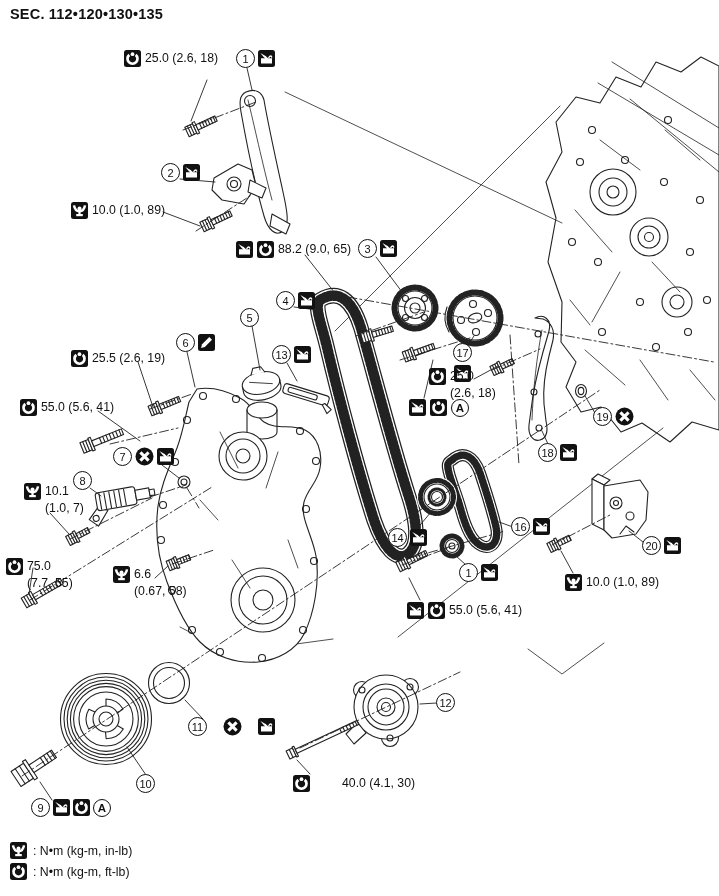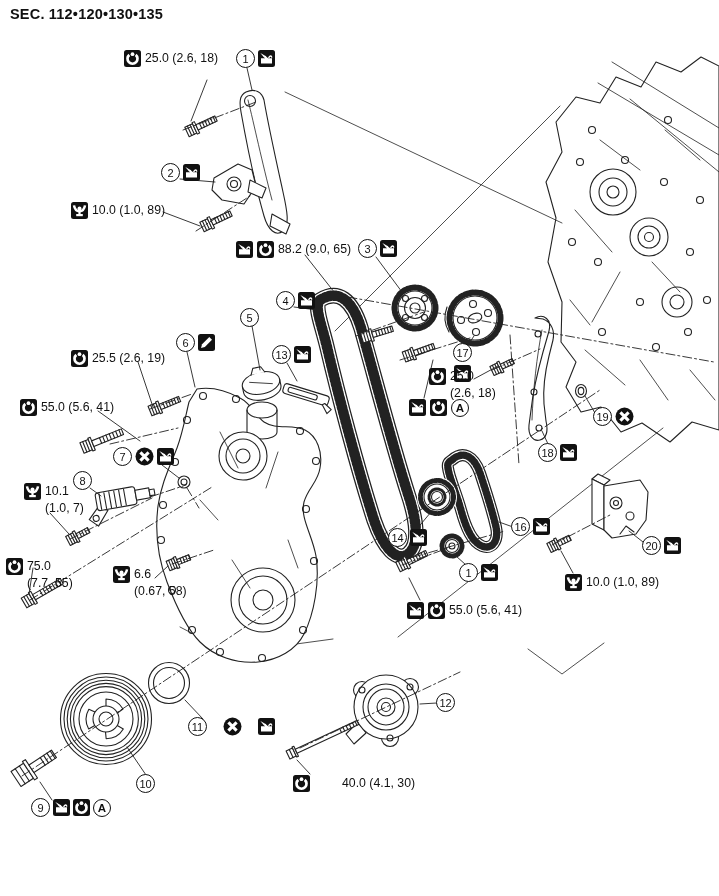--- a/index.html
+++ b/index.html
@@ -733,14 +733,36 @@
             <path d="M5.3,4.9 A5,5 0 1 0 11.7,4.9" stroke="#fff" stroke-width="2.7" fill="none"></path>
             <circle cx="8.5" cy="4.2" r="1.9" fill="#fff"></circle>
           </svg>
         </span>
         <div class="tlines">
           <div>40.0 (4.1, 30)</div>
         </div>
       </div>
     </div>
 
+<div id="legend">
+      <div class="lgrow">
+        <span class="icn">
+          <svg viewBox="0 0 17 17">
+            <path d="M3,3.4 C3.6,7.2 5.7,9.2 8.5,9.2 C11.3,9.2 13.4,7.2 14,3.4" stroke="#fff" stroke-width="2.5" fill="none"></path>
+            <circle cx="8.5" cy="6.6" r="2" fill="#fff"></circle>
+            <rect x="7.4" y="9" width="2.2" height="3" fill="#fff"></rect>
+            <rect x="5.2" y="12" width="6.6" height="2.2" fill="#fff"></rect>
+          </svg>
+        </span>
+        <span>: N•m (kg-m, in-lb)</span>
+      </div>
+      <div class="lgrow">
+        <span class="icn">
+          <svg viewBox="0 0 17 17">
+            <path d="M5.3,4.9 A5,5 0 1 0 11.7,4.9" stroke="#fff" stroke-width="2.7" fill="none"></path>
+            <circle cx="8.5" cy="4.2" r="1.9" fill="#fff"></circle>
+          </svg>
+        </span>
+        <span>: N•m (kg-m, ft-lb)</span>
+      </div>
+    </div>
 
 </div>
 
 </body></html>

